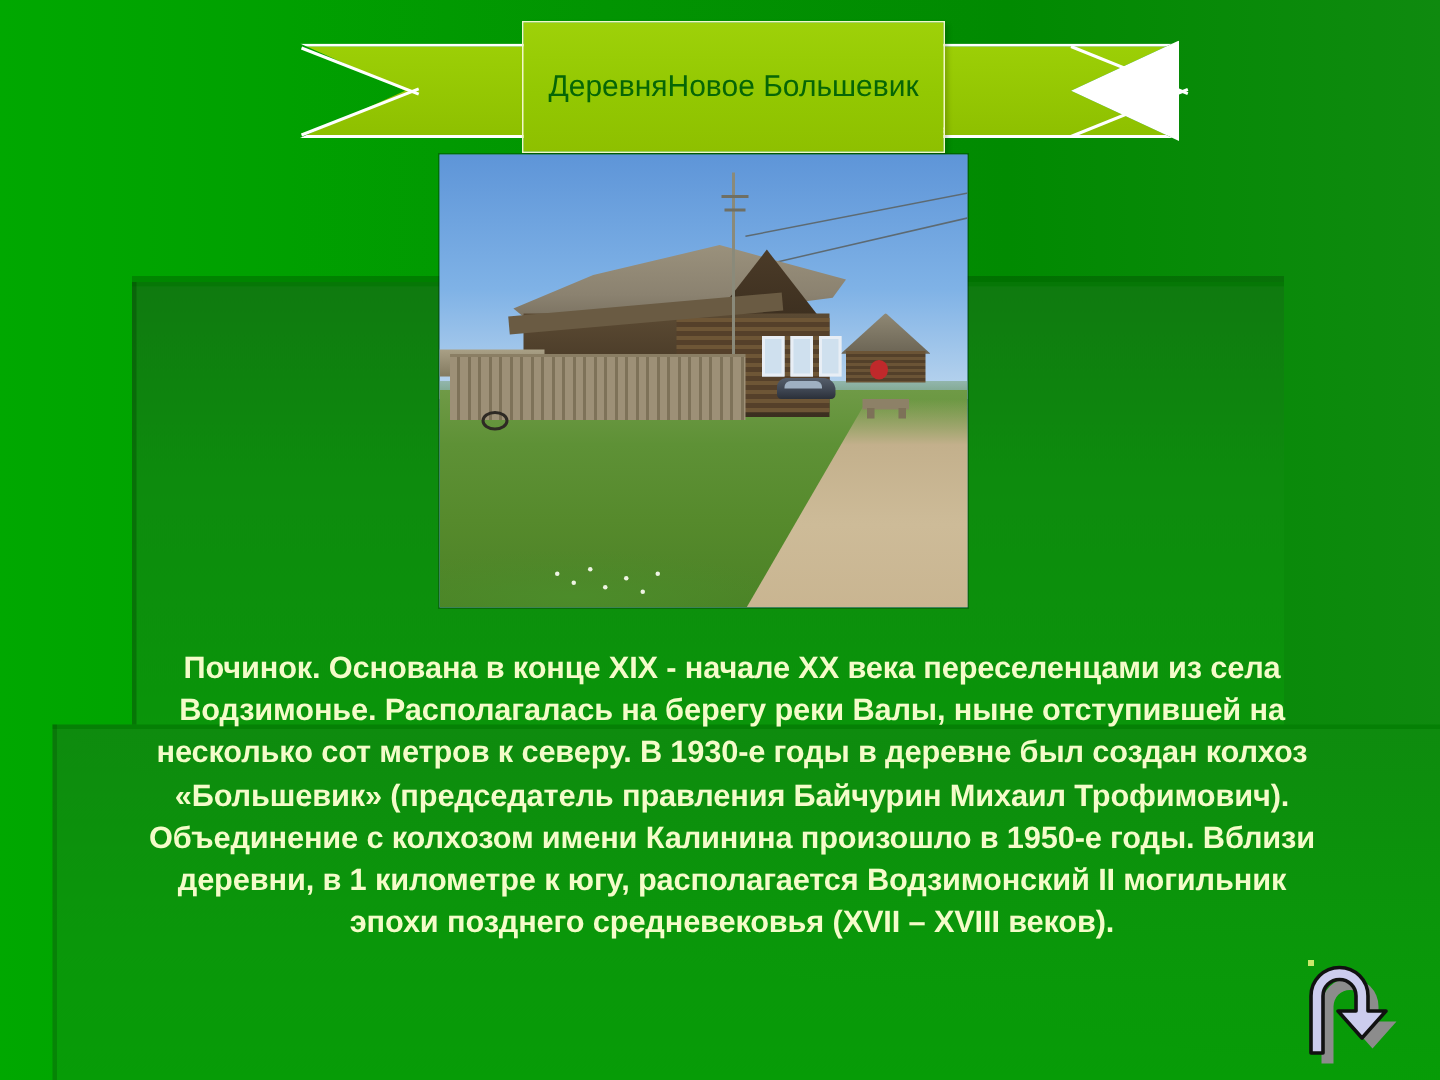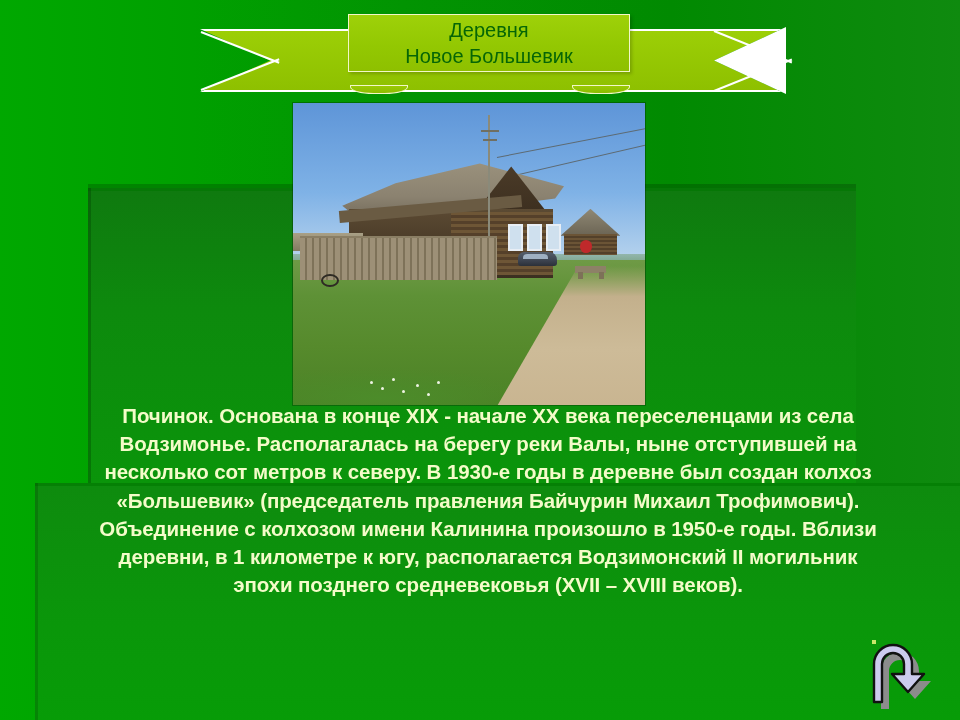--- a/index.html
+++ b/index.html
@@ -106,27 +106,27 @@
   }
   .ribbon-outline-l1 { left: 201px; top: 31px; transform: rotate(21.5deg); }
   .ribbon-outline-l2 { left: 201px; top: 89px; transform: rotate(-21.5deg); }
 
   
   .plaque {
     position: absolute;
     left: 348px;
     top: 14px;
     width: 282px;
-    height: 58px;
+    height: 88px;
     background: linear-gradient(to bottom, #9ed109 0%, #93c802 55%, #8ec000 100%);
     border: 1px solid #f2f7c8;
     box-sizing: border-box;
     z-index: 6;
     display: flex;
-    flex-direction: column;
+    flex-direction: row;
     align-items: center;
     justify-content: center;
     box-shadow: 2px 2px 3px rgba(0,0,0,0.18);
   }
   .plaque-line {
     color: #066606;
     font-size: 20px;
     line-height: 26px;
     text-align: center;
     white-space: nowrap;
@@ -379,21 +379,21 @@
     width: 4%;
     height: 3%;
     border: 2px solid #2e2a24;
     border-radius: 50%;
   }
 
   
   .body-text {
     position: absolute;
     left: 96px;
-    top: 402px;
+    top: 432px;
     width: 784px;
     z-index: 8;
     color: #f4fcc9;
     font-size: 20.5px;
     font-weight: bold;
     line-height: 28.2px;
     text-align: center;
     letter-spacing: -0.1px;
   }
 

